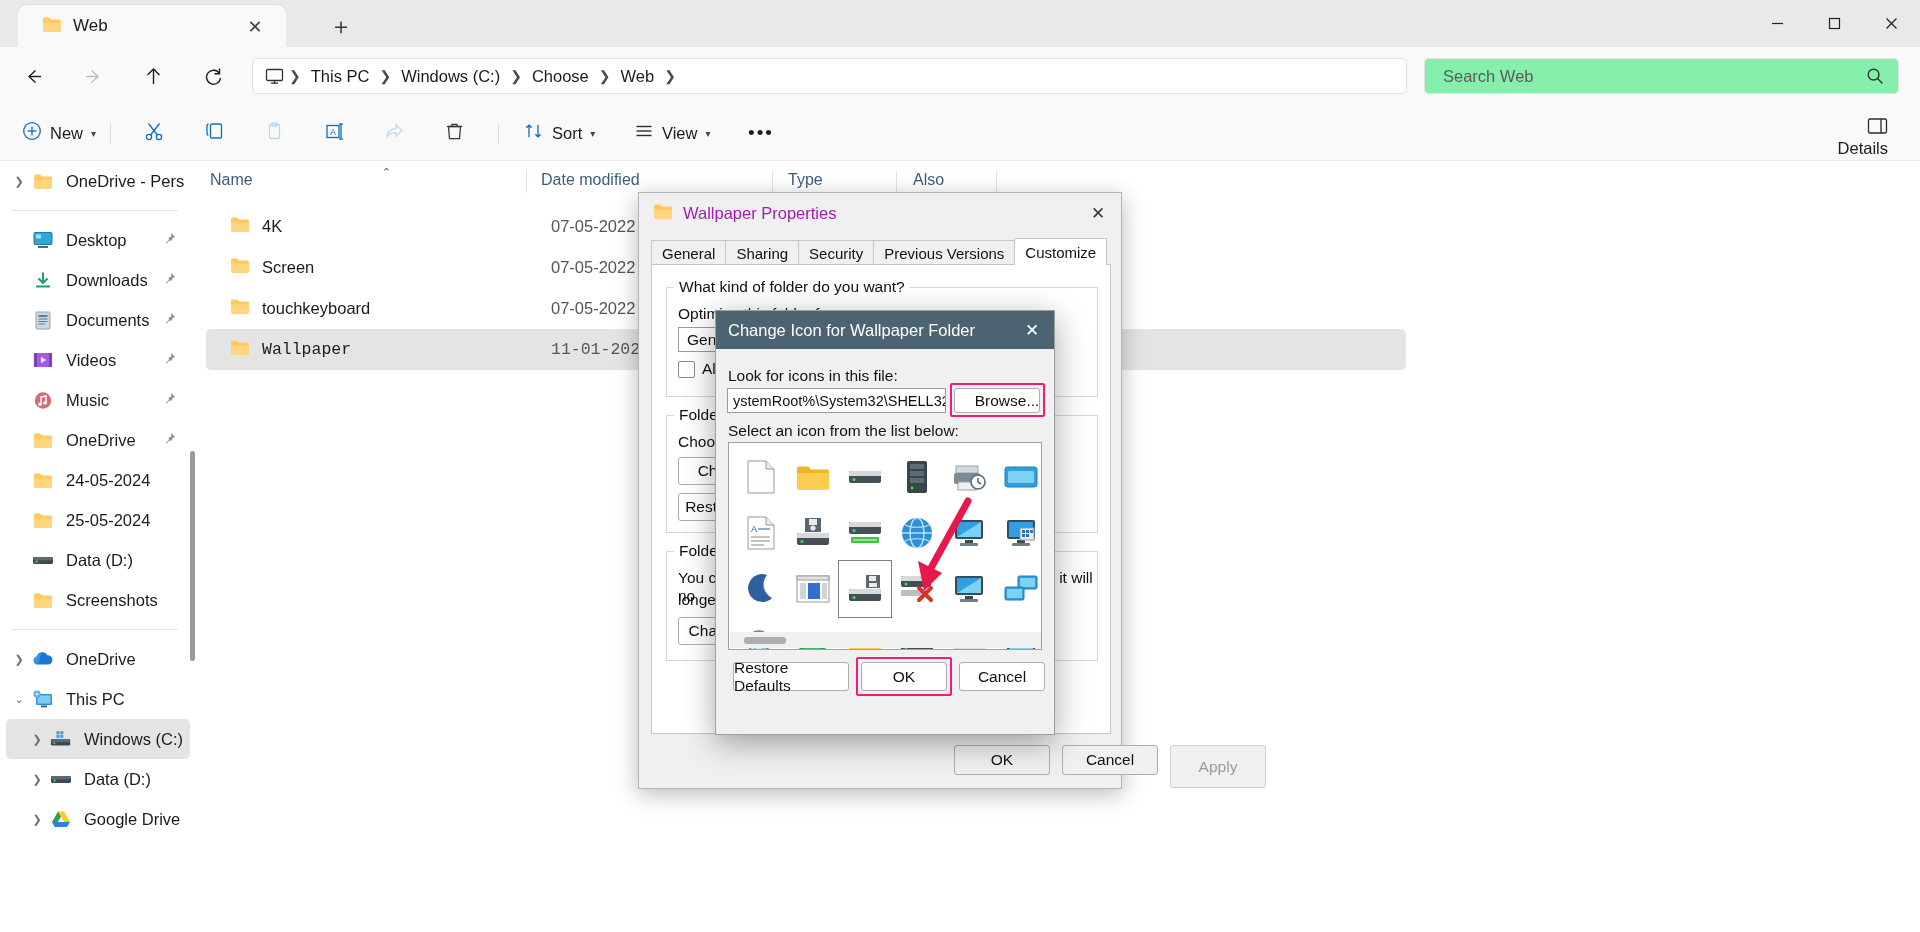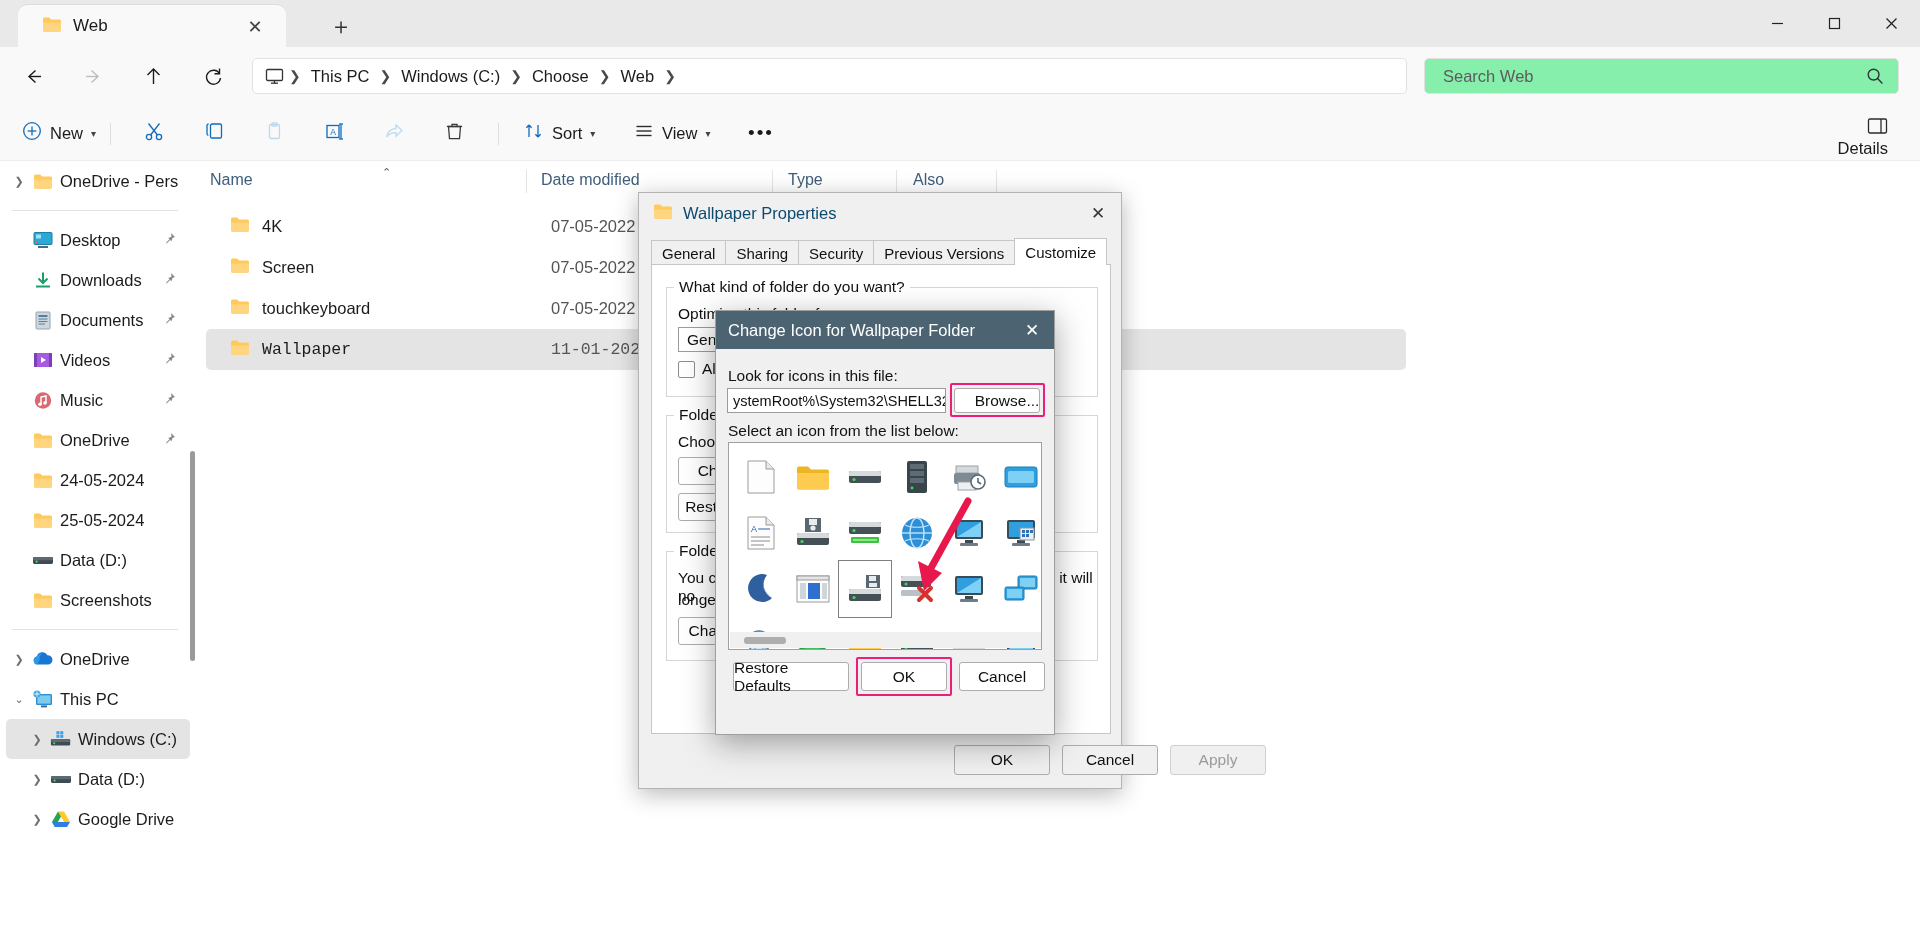--- a/index.html
+++ b/index.html
@@ -50,42 +50,42 @@
   .vsep { position:absolute; top:18px; width:1px; height:22px; background:#dedede; }
   .details-btn { position:absolute; right:23px; top:12px; height:33px; display:flex; align-items:flex-end; padding:0 9px; border-radius:5px;flex-direction:column; }
   .details-btn .lbl { font-size:16.5px; margin-left:9px; }
 
   
   .sidebar { position:absolute; left:0; top:161px; width:196px; height:771px; background:#ffffff; overflow:hidden; }
   .srow { position:relative; height:40px; display:flex; align-items:center; border-radius:5px; margin:0 6px; }
   .srow.sel { background:#e4e4e4; }
   .srow .exp { width:26px; text-align:center; font-size:11px; color:#6d6d6d; flex:0 0 26px; }
   .srow .ico { width:22px; display:flex; align-items:center; justify-content:center; flex:0 0 22px; }
-  .srow .txt { font-size:16.5px; margin-left:6px; color:#1b1b1b; white-space:nowrap; }
+  .srow .txt { font-size:16.5px; margin-left:12px; color:#1b1b1b; white-space:nowrap; }
   .srow .pin { position:absolute; right:14px; top:12px; }
   .sdiv { height:1px; background:#e3e3e3; margin:9px 18px 9px 12px; }
   .sb-scroll { position:absolute; left:190px; top:290px; width:5px; height:210px; background:#9a9a9a; border-radius:3px; }
 
   
   .filelist { position:absolute; left:196px; top:161px; width:1724px; height:771px; background:#ffffff; }
   .colhdr { position:absolute; left:0; top:0; width:1724px; height:41px; }
   .colhdr .c { position:absolute; top:10px; font-size:16px; color:#3f5d7a; }
   .colhdr .cdiv { position:absolute; top:9px; width:1px; height:23px; background:#e4e4e4; }
   .sortcaret { position:absolute; left:186px; top:5px; font-size:11px; color:#5a5a5a; }
   .frow { position:absolute; left:10px; height:41px; width:1200px; display:flex; align-items:center; border-radius:5px; }
   .frow.sel { background:#e4e4e4; }
   .frow .fico { margin-left:24px; }
   .frow .fname { font-size:16.5px; margin-left:12px; }
   .frow .fdate { position:absolute; left:345px; font-size:16.5px; color:#555; }
 
   
   .win32 { position:absolute; background:#f0f0f0; border:1px solid #b4b4b4;
      box-shadow:0 5px 22px rgba(0,0,0,.28); font-family:"Liberation Sans", sans-serif; }
   .w32title { height:40px; display:flex; align-items:center; position:relative; }
-  .w32title .t { font-size:16.5px; color:#0c4a6e; margin-left:10px; }
+  .w32title .t { font-size:16.5px; color:#a21caf; margin-left:10px; }
   .w32close { position:absolute; right:0; top:0; width:46px; height:40px; display:flex;
       align-items:center; justify-content:center; font-size:17px; color:#3a3a3a; }
 
   .tabstrip { position:absolute; left:12px; top:45px; display:flex; align-items:flex-end; height:27px; }
   .ttab { height:25px; padding:0 10px; font-size:15px; color:#111; background:#f0f0f0;
       border:1px solid #c6c6c6; border-bottom:none; display:flex; align-items:center; margin-right:-1px; }
   .ttab.active { background:#ffffff; height:27px; position:relative; z-index:2; }
 
   .tpanel { position:absolute; left:12px; top:71px; background:#ffffff; border:1px solid #c6c6c6; }
 
@@ -614,21 +614,21 @@
 
     <div class="gbox" style="left:14px; top:286px; width:432px; height:110px;"></div>
     <div class="gblabel" style="left:22px; top:277px">Folder icons</div>
     <div class="ftext" style="left:26px; top:304px">You can change the folder icon. If you change the icon, it will no</div>
     <div class="ftext" style="left:26px; top:326px">longer show a preview of the folder's contents.</div>
     <div class="w32btn" style="left:26px; top:352px; width:122px; height:28px;">Change Icon...</div>
   </div>
 
   <div class="w32btn" style="left:315px; top:552px; width:96px; height:30px; background:#f0f0f0;">OK</div>
   <div class="w32btn" style="left:423px; top:552px; width:96px; height:30px; background:#f0f0f0;">Cancel</div>
-  <div class="w32btn ghost" style="left:531px; top:552px; width:96px; height:30px; background:#f0f0f0; border-color:#cfcfcf; color:#9a9a9a;">Apply</div>
+  <div class="w32btn ghost" style="left:531px; top:552px; width:96px; height:43px; background:#f0f0f0; border-color:#cfcfcf; color:#9a9a9a;">Apply</div>
 </div>
 
 <div class="ci">
   <div class="ci-title">
     <span class="t">Change Icon for Wallpaper Folder</span>
     <span class="ci-close">✕</span>
   </div>
 
   <div class="ftext" style="left:12px; top:56px">Look for icons in this file:</div>
 

